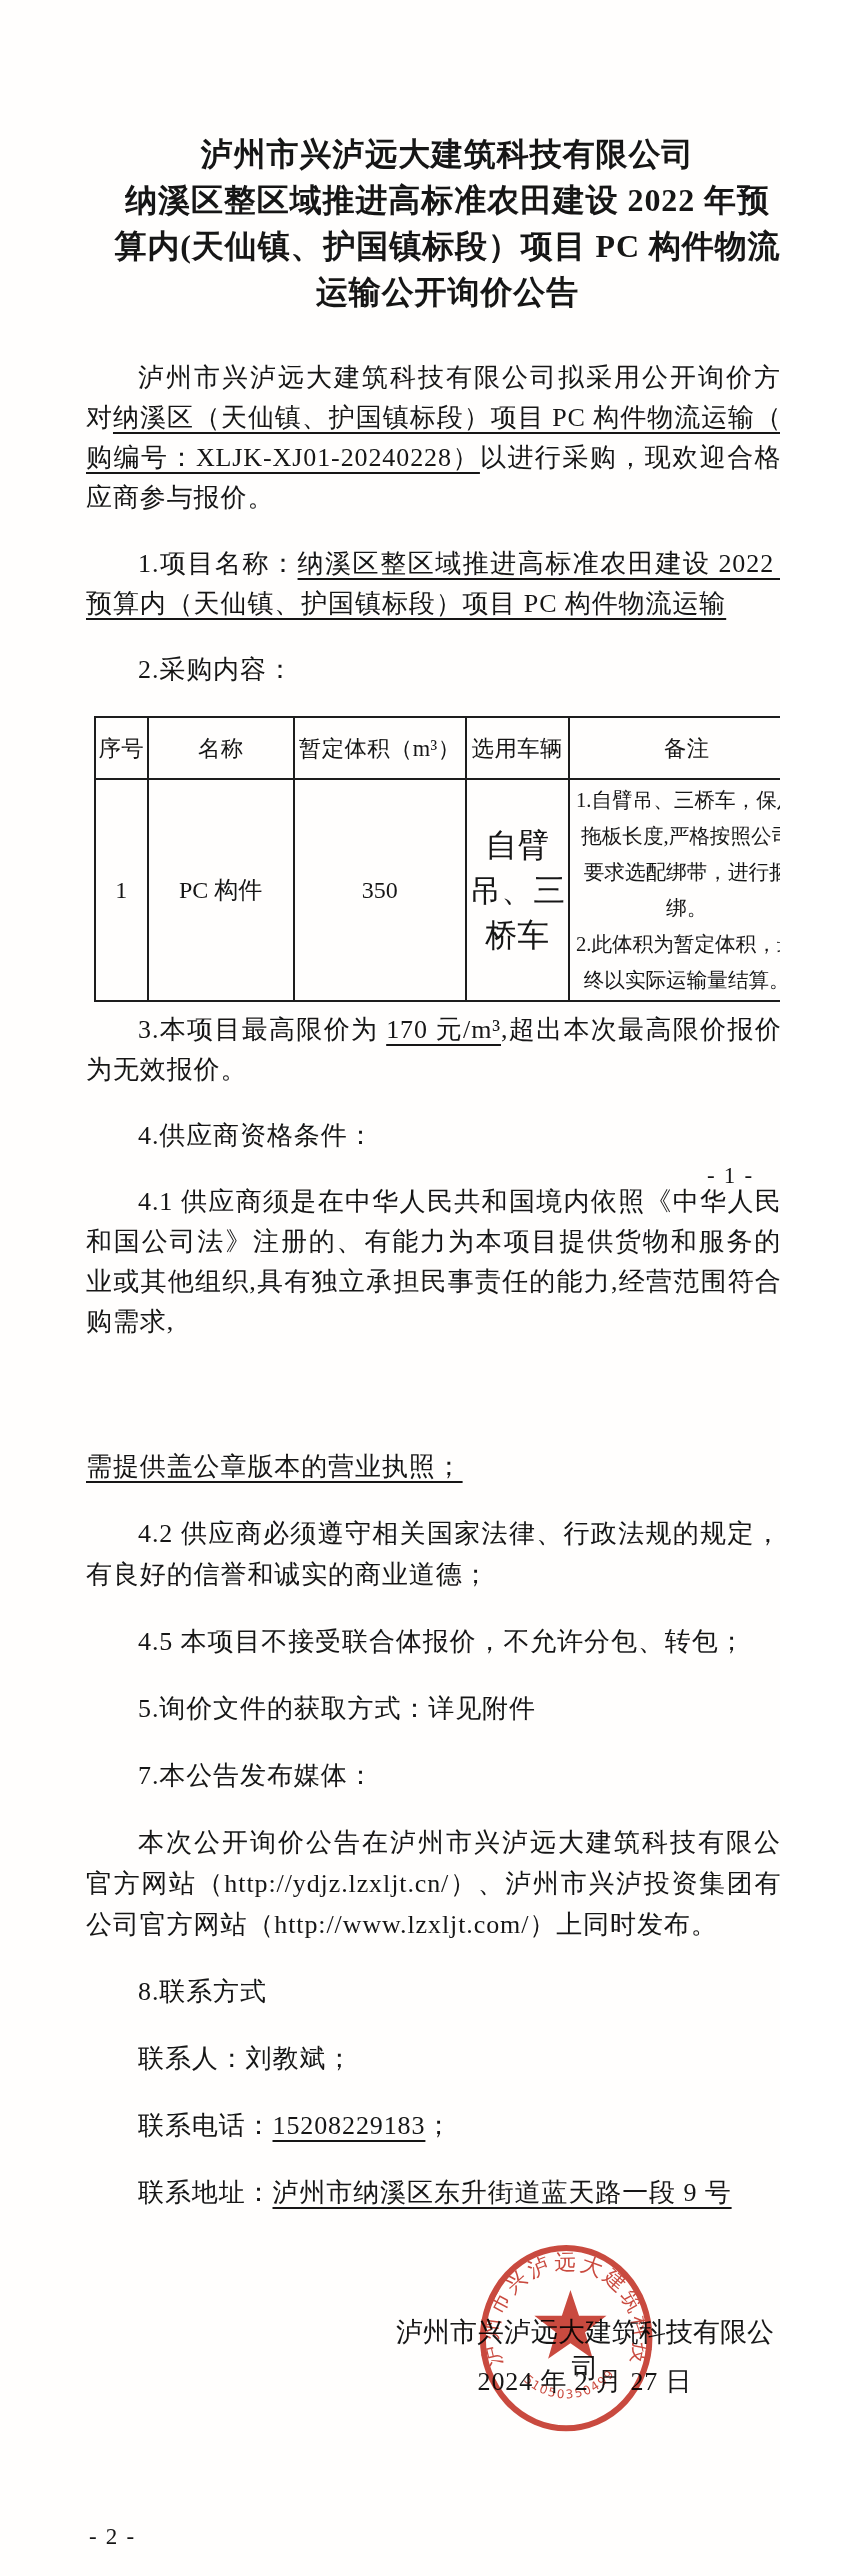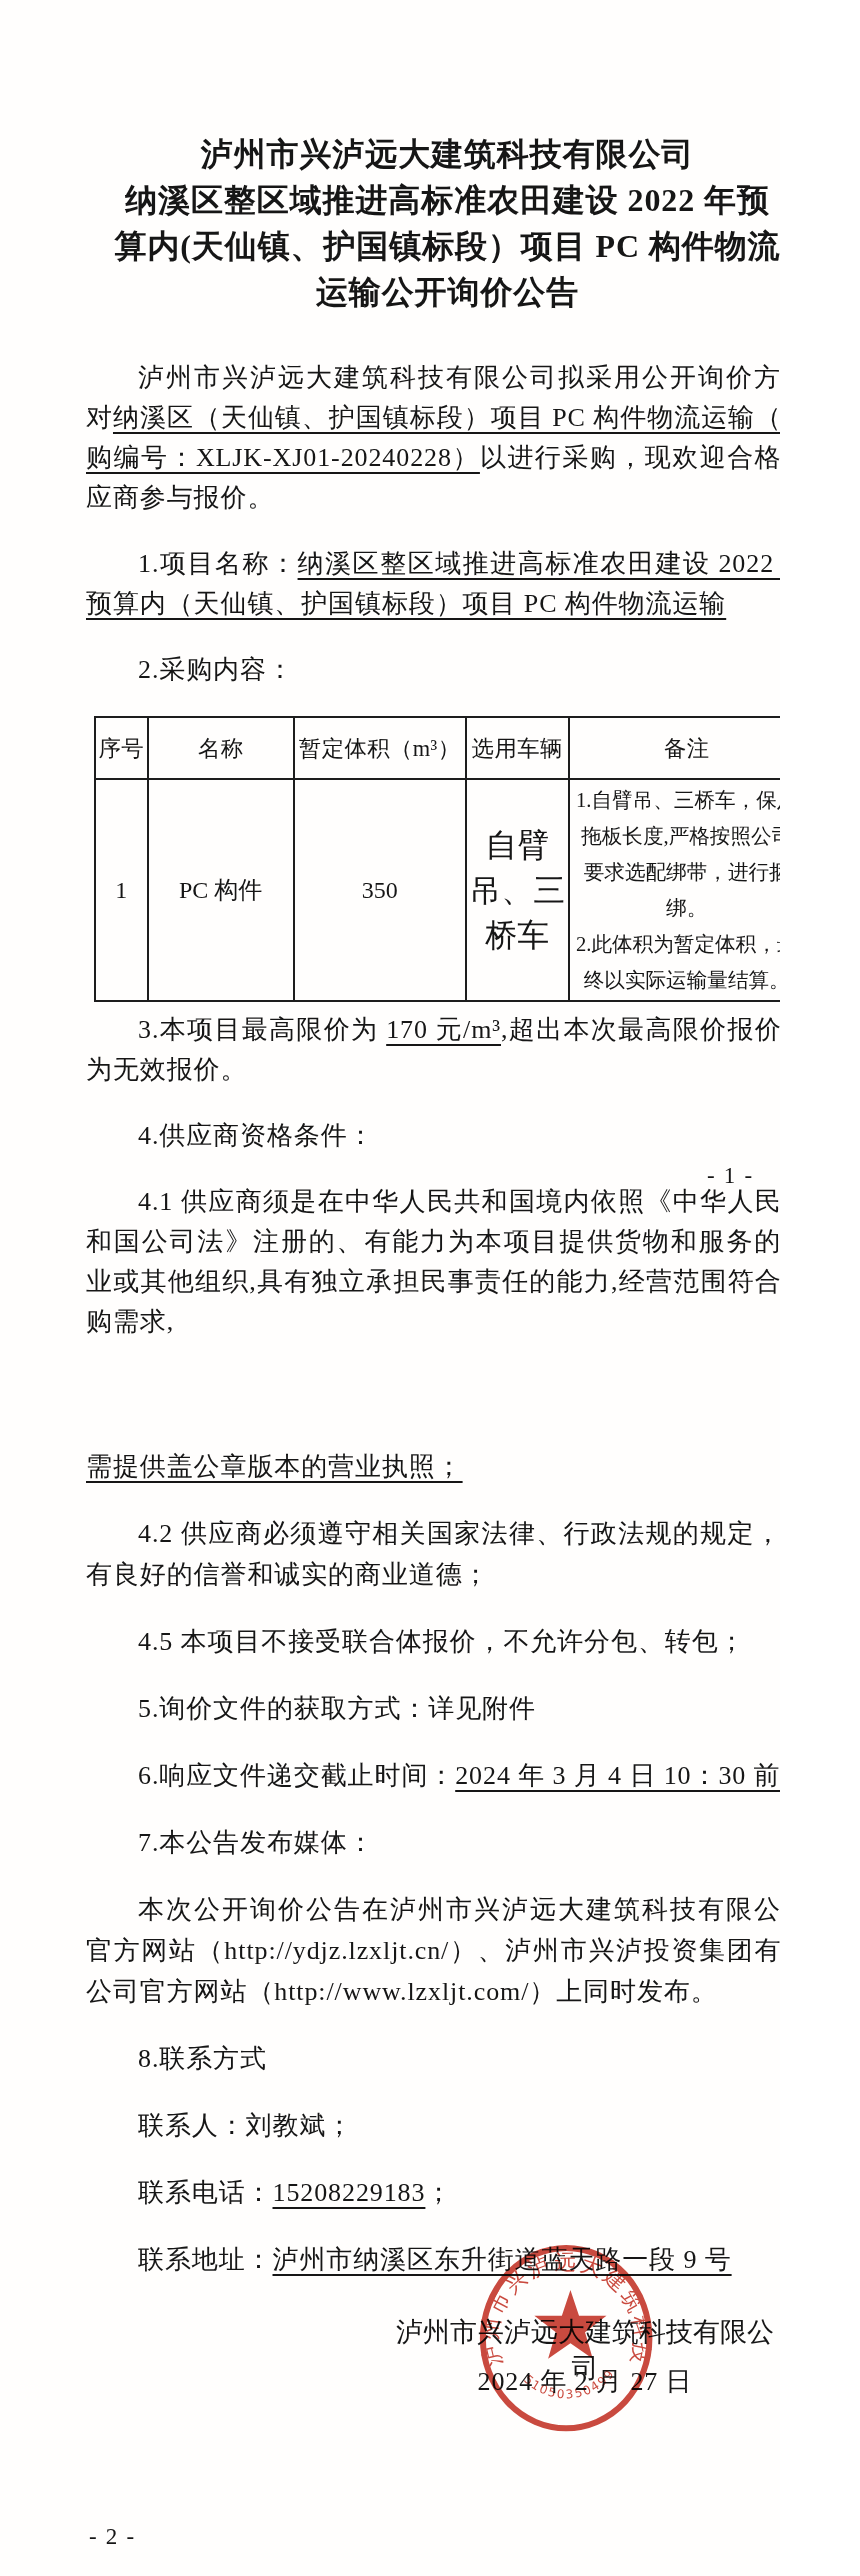--- a/index.html
+++ b/index.html
@@ -119,21 +119,20 @@
     <p class="para"><span class="u">需提供盖公章版本的营业执照；</span></p>
 
     <p class="para indent">4.2 供应商必须遵守相关国家法律、行政法规的规定，具有良好的信誉和诚实的商业道德；</p>
 
 
 
     <p class="para indent">4.5 本项目不接受联合体报价，不允许分包、转包；</p>
 
     <p class="para indent">5.询价文件的获取方式：详见附件</p>
 
-    <p class="para indent"><span>6.响应文件递交截止时间：</span><span class="u">2024 年 3 月 4 日 10：30 前</span></p>
 
     <p class="para indent">7.本公告发布媒体：</p>
 
     <p class="para indent">本次公开询价公告在泸州市兴泸远大建筑科技有限公司官方网站（http://ydjz.lzxljt.cn/）、泸州市兴泸投资集团有限公司官方网站（http://www.lzxljt.com/）上同时发布。</p>
 
     <p class="para indent">8.联系方式</p>
 
     <p class="para indent">联系人：刘教斌；</p>
 
     <p class="para indent"><span>联系电话：</span><span class="u">15208229183</span><span>；</span></p>

